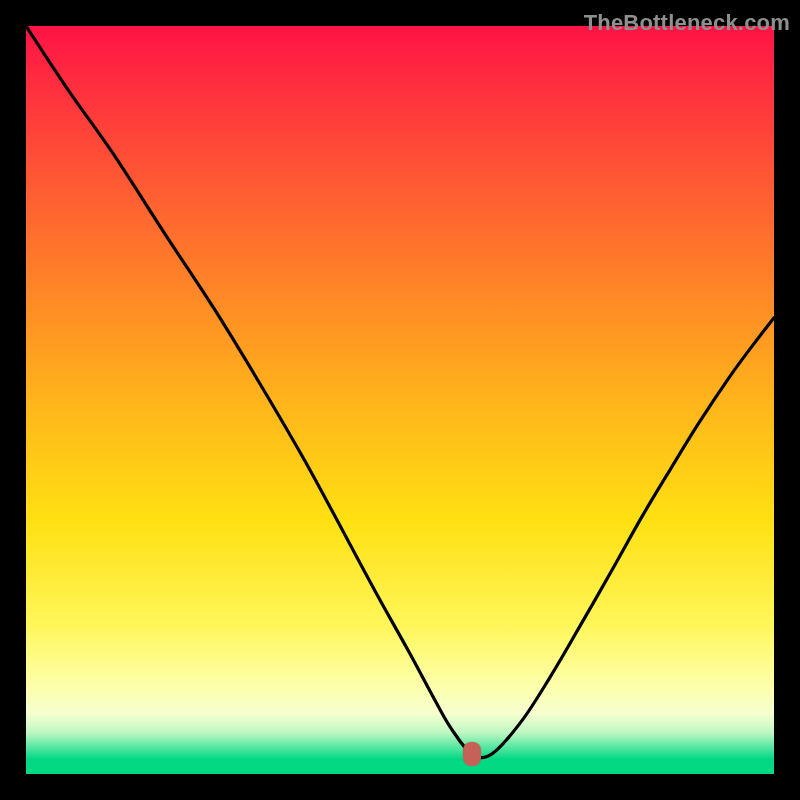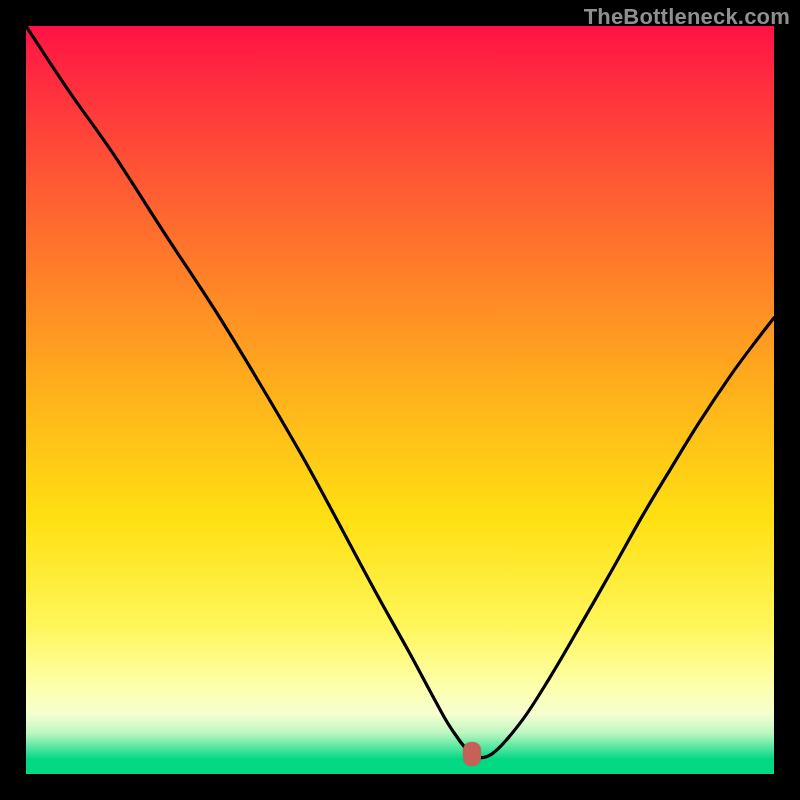--- a/index.html
+++ b/index.html
@@ -11,21 +11,21 @@
     overflow: hidden;
   }
   .outer {
     position: relative;
     width: 800px;
     height: 800px;
     background: #000;
   }
   .watermark {
     position: absolute;
-    top: 4px;
+    top: 10px;
     right: 10px;
     font-family: Arial, Helvetica, sans-serif;
     font-size: 22px;
     font-weight: 600;
     color: #8f8f8f;
     letter-spacing: 0.2px;
     z-index: 5;
   }
   .plot {
     position: absolute;

